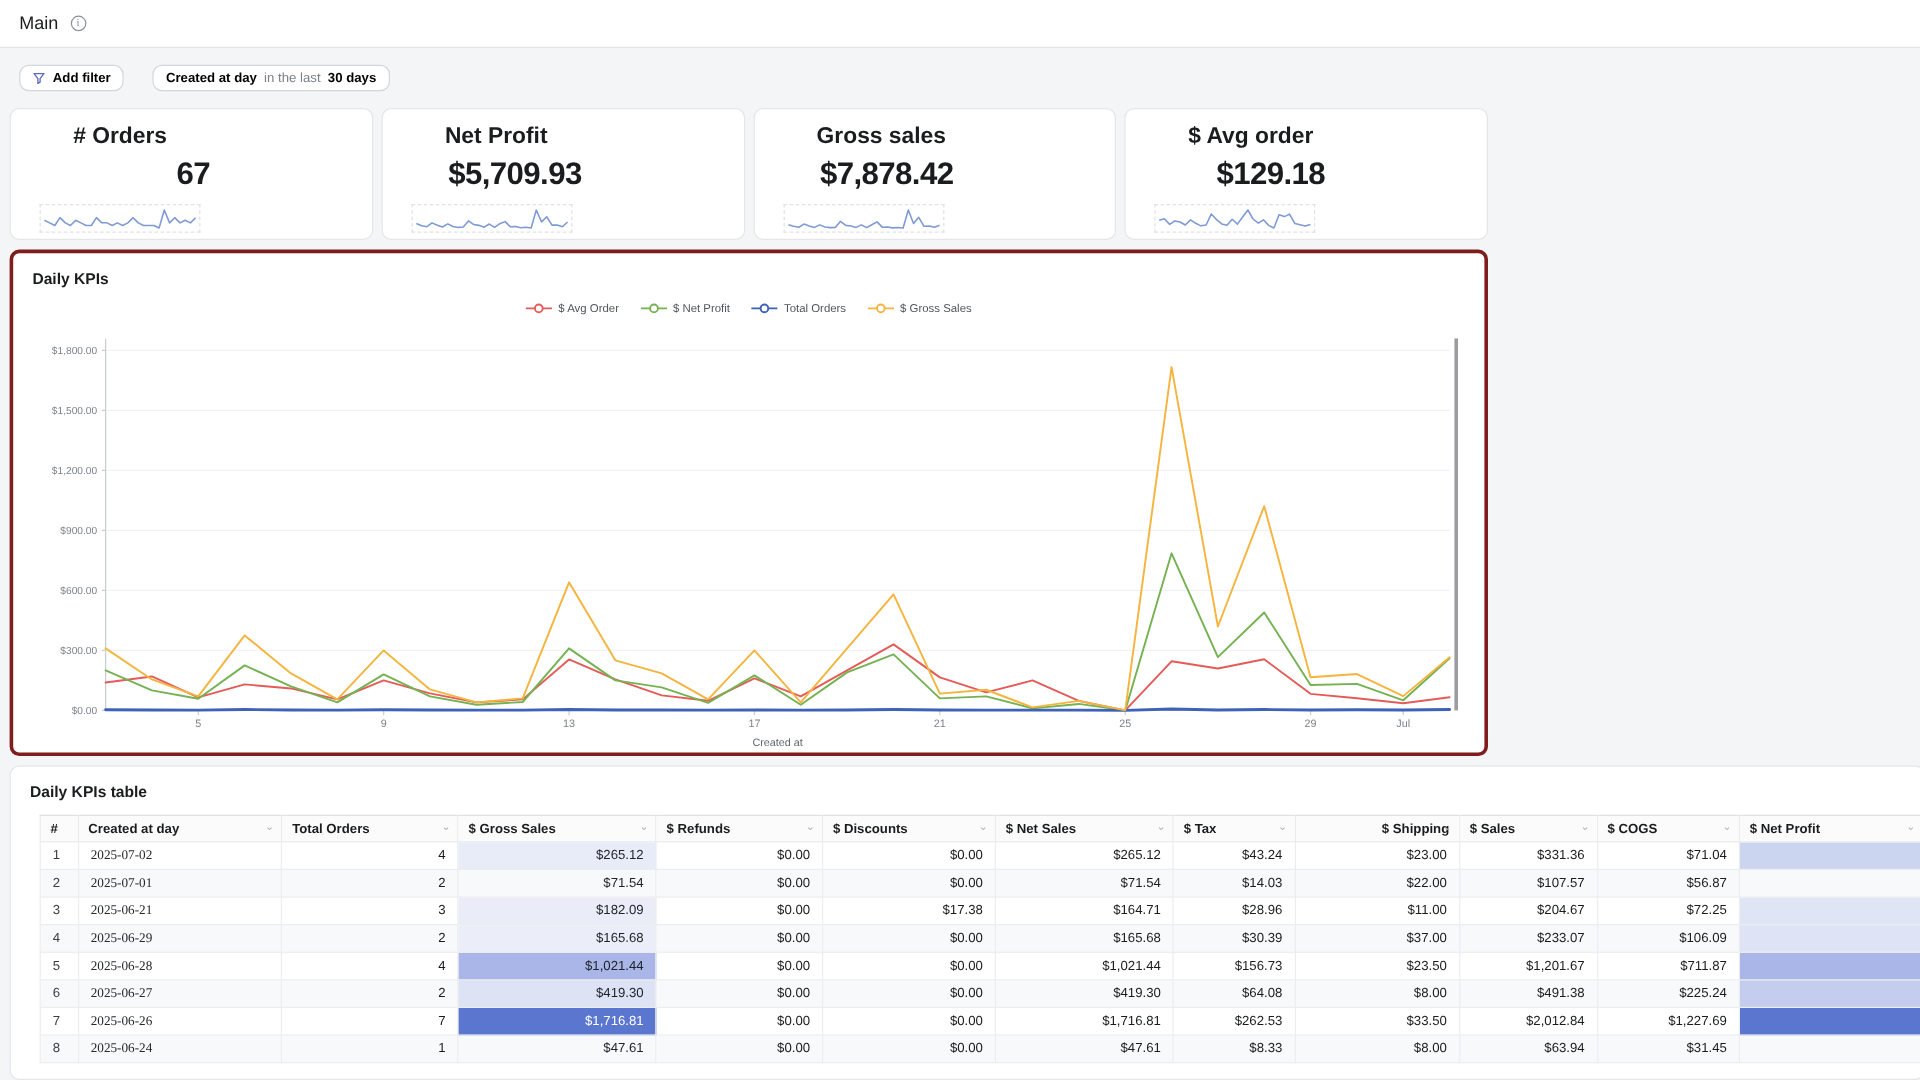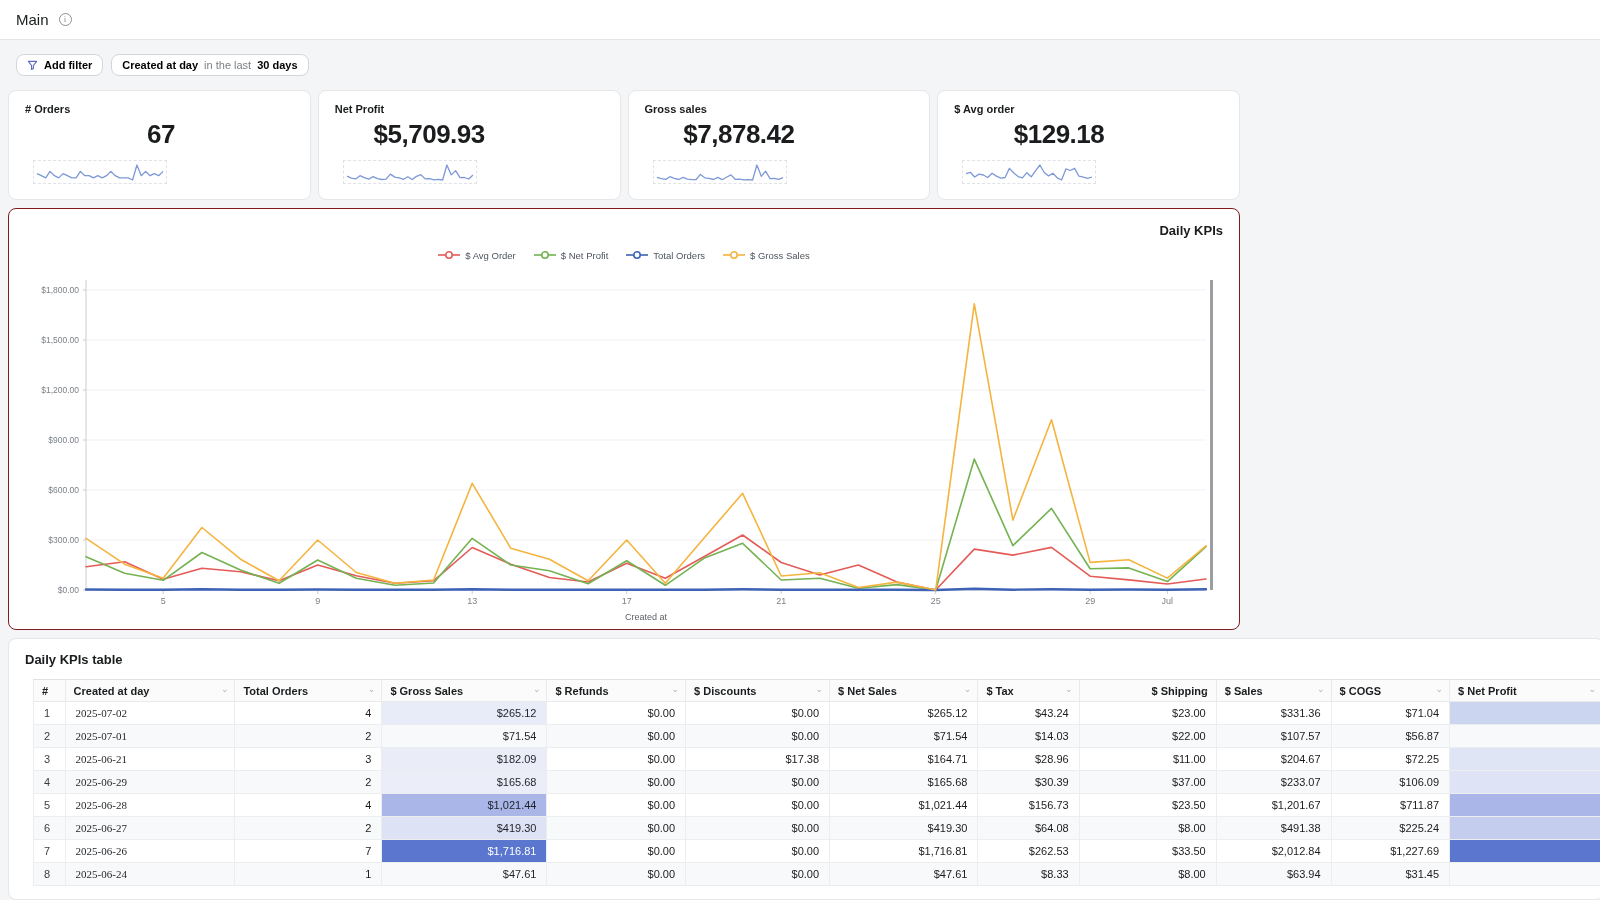--- a/index.html
+++ b/index.html
@@ -5,37 +5,37 @@
   * { margin:0; padding:0; box-sizing:border-box; }
   html,body { width:1600px; height:900px; overflow:hidden; background:#f4f5f6;
     font-family:"Liberation Sans", sans-serif; color:#1a1c1d; }
   
   .topbar { height:40px; background:#fff; border-bottom:1px solid #e3e5e7;
     display:flex; align-items:center; padding:0 16px; gap:10px; }
   .topbar .title { font-size:15px; font-weight:400; }
   .info-ic { width:13px; height:13px; border:1px solid #8c9196; border-radius:50%;
     color:#8c9196; font-size:9px; line-height:11px; text-align:center; font-family:"Liberation Serif",serif; }
   
-  .filterrow { display:flex; align-items:center; gap:8px; padding:14px 16px 8px 16px; }
+  .filterrow { display:flex; align-items:center; gap:24px; padding:14px 16px 8px 16px; }
   .btn { background:#fff; border:1px solid #d4d7da; border-radius:8px; height:22px;
     display:inline-flex; align-items:center; gap:6px; padding:0 10px; font-size:11px; cursor:pointer; }
   .btn .bold { font-weight:700; }
   .chip-mid { color:#7b8187; font-weight:400; }
   
   .kpirow { display:flex; gap:7px; margin:6px 8px 0 8px; width:1232px; }
   .kpicard { background:#fff; border:1px solid #e4e6e8; border-radius:8px; flex:1;
     height:110px; padding:12px 16px 10px 16px; position:relative; }
-  .kpicard .klabel { font-size:11px; font-weight:700; }
+  .kpicard .klabel { font-size:19px; font-weight:700;margin-left:36px; }
   .kpicol { width:150px; text-align:right; margin-top:4px; }
   .kpicard .kvalue { font-size:26px; font-weight:700; letter-spacing:-0.5px; }
   .sparkbox { margin:10px auto 0 auto; width:134px; height:24px;
     border:1px dashed #e0e2e5; }
   
-  .chartcard { background:#fff; border:1px solid #7f1d1d; border-radius:8px;
-    margin:8px 8px 0 8px; width:1232px; height:422px;text-align:right; }
+  .chartcard { background:#fff; border:3px solid #7f1d1d; border-radius:8px;
+    margin:8px 8px 0 8px; width:1232px; height:422px; }
   .chartcard .ctitle { font-size:13px; font-weight:700; padding:14px 16px 4px 16px; }
   .legend { display:flex; justify-content:center; gap:18px; align-items:center; height:26px; }
   .legend .litem { display:flex; align-items:center; gap:5px; font-size:9.5px; color:#4e555c; cursor:pointer; }
   
   .tablecard { background:#fff; border:1px solid #e4e6e8; border-radius:8px;
     margin:8px 0 0 8px; width:1596px; height:262px; overflow:hidden; }
   .tablecard .ttitle { font-size:13px; font-weight:700; padding:13px 16px 12px 16px; }
   table.kpitable { border-collapse:collapse; margin-left:24px; table-layout:fixed; }
   table.kpitable th { font-size:11px; font-weight:700; text-align:left; height:22px;
     border:1px solid #e8eaec; border-top:1px solid #dfe1e4; background:#fbfbfc;

